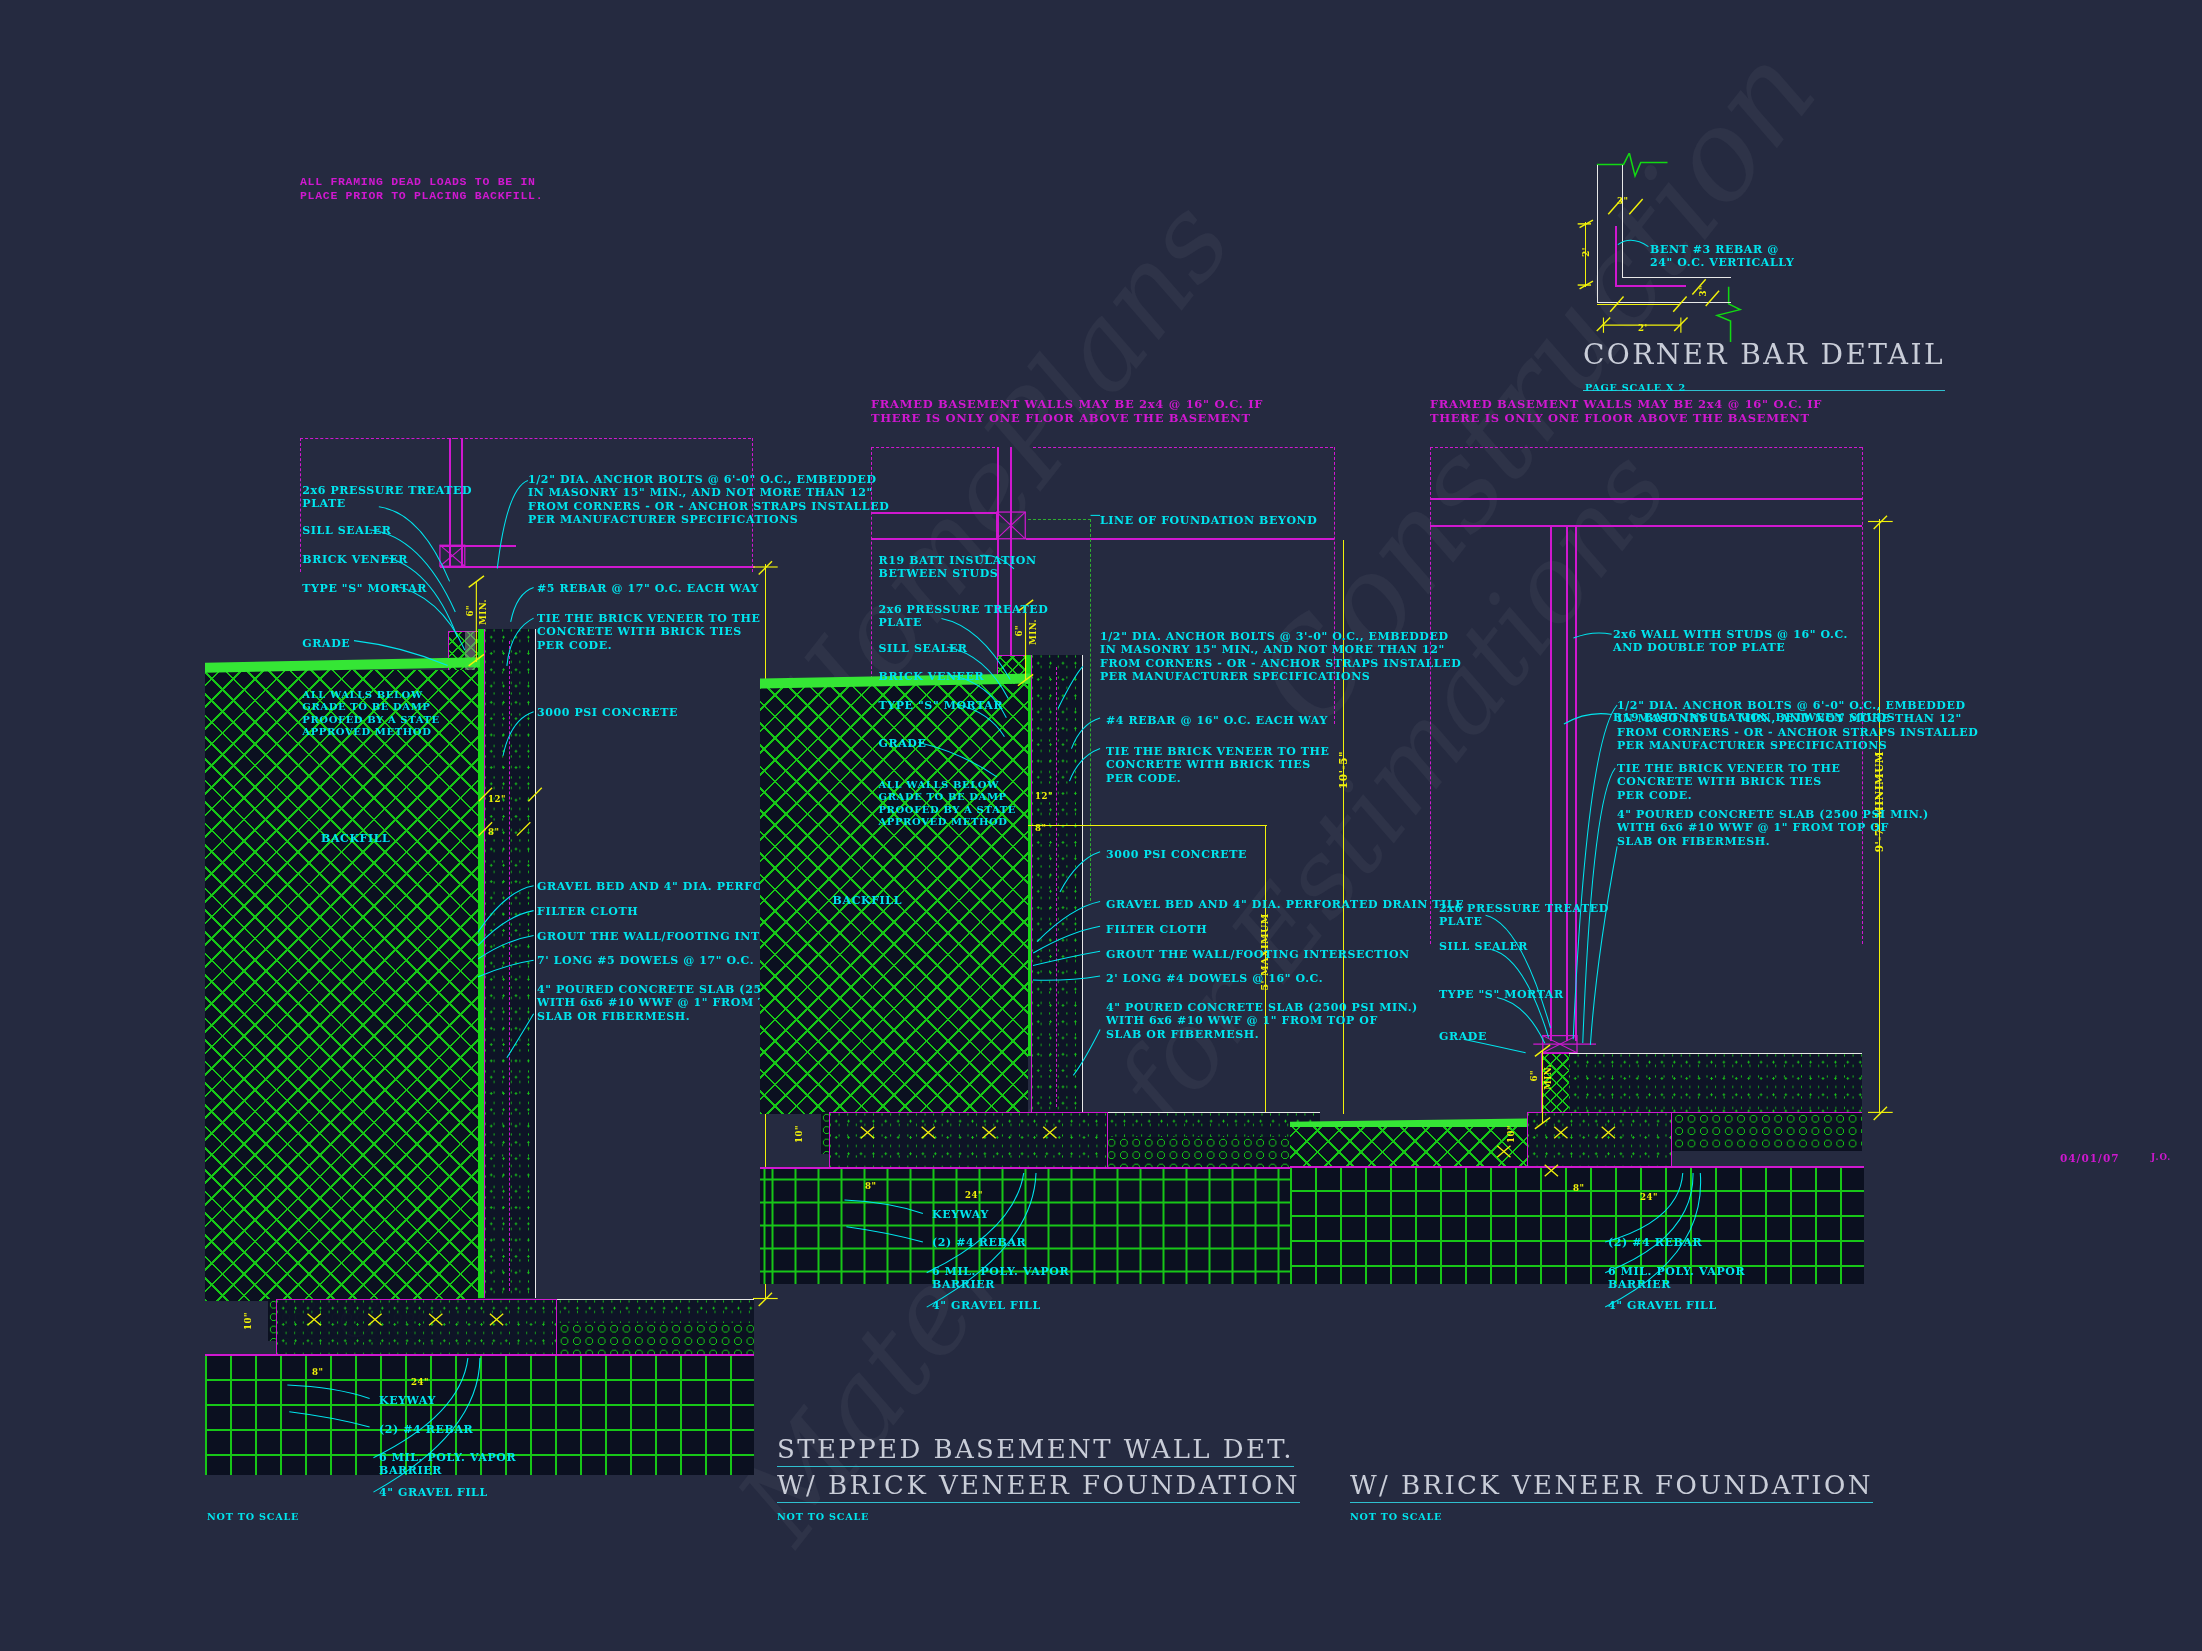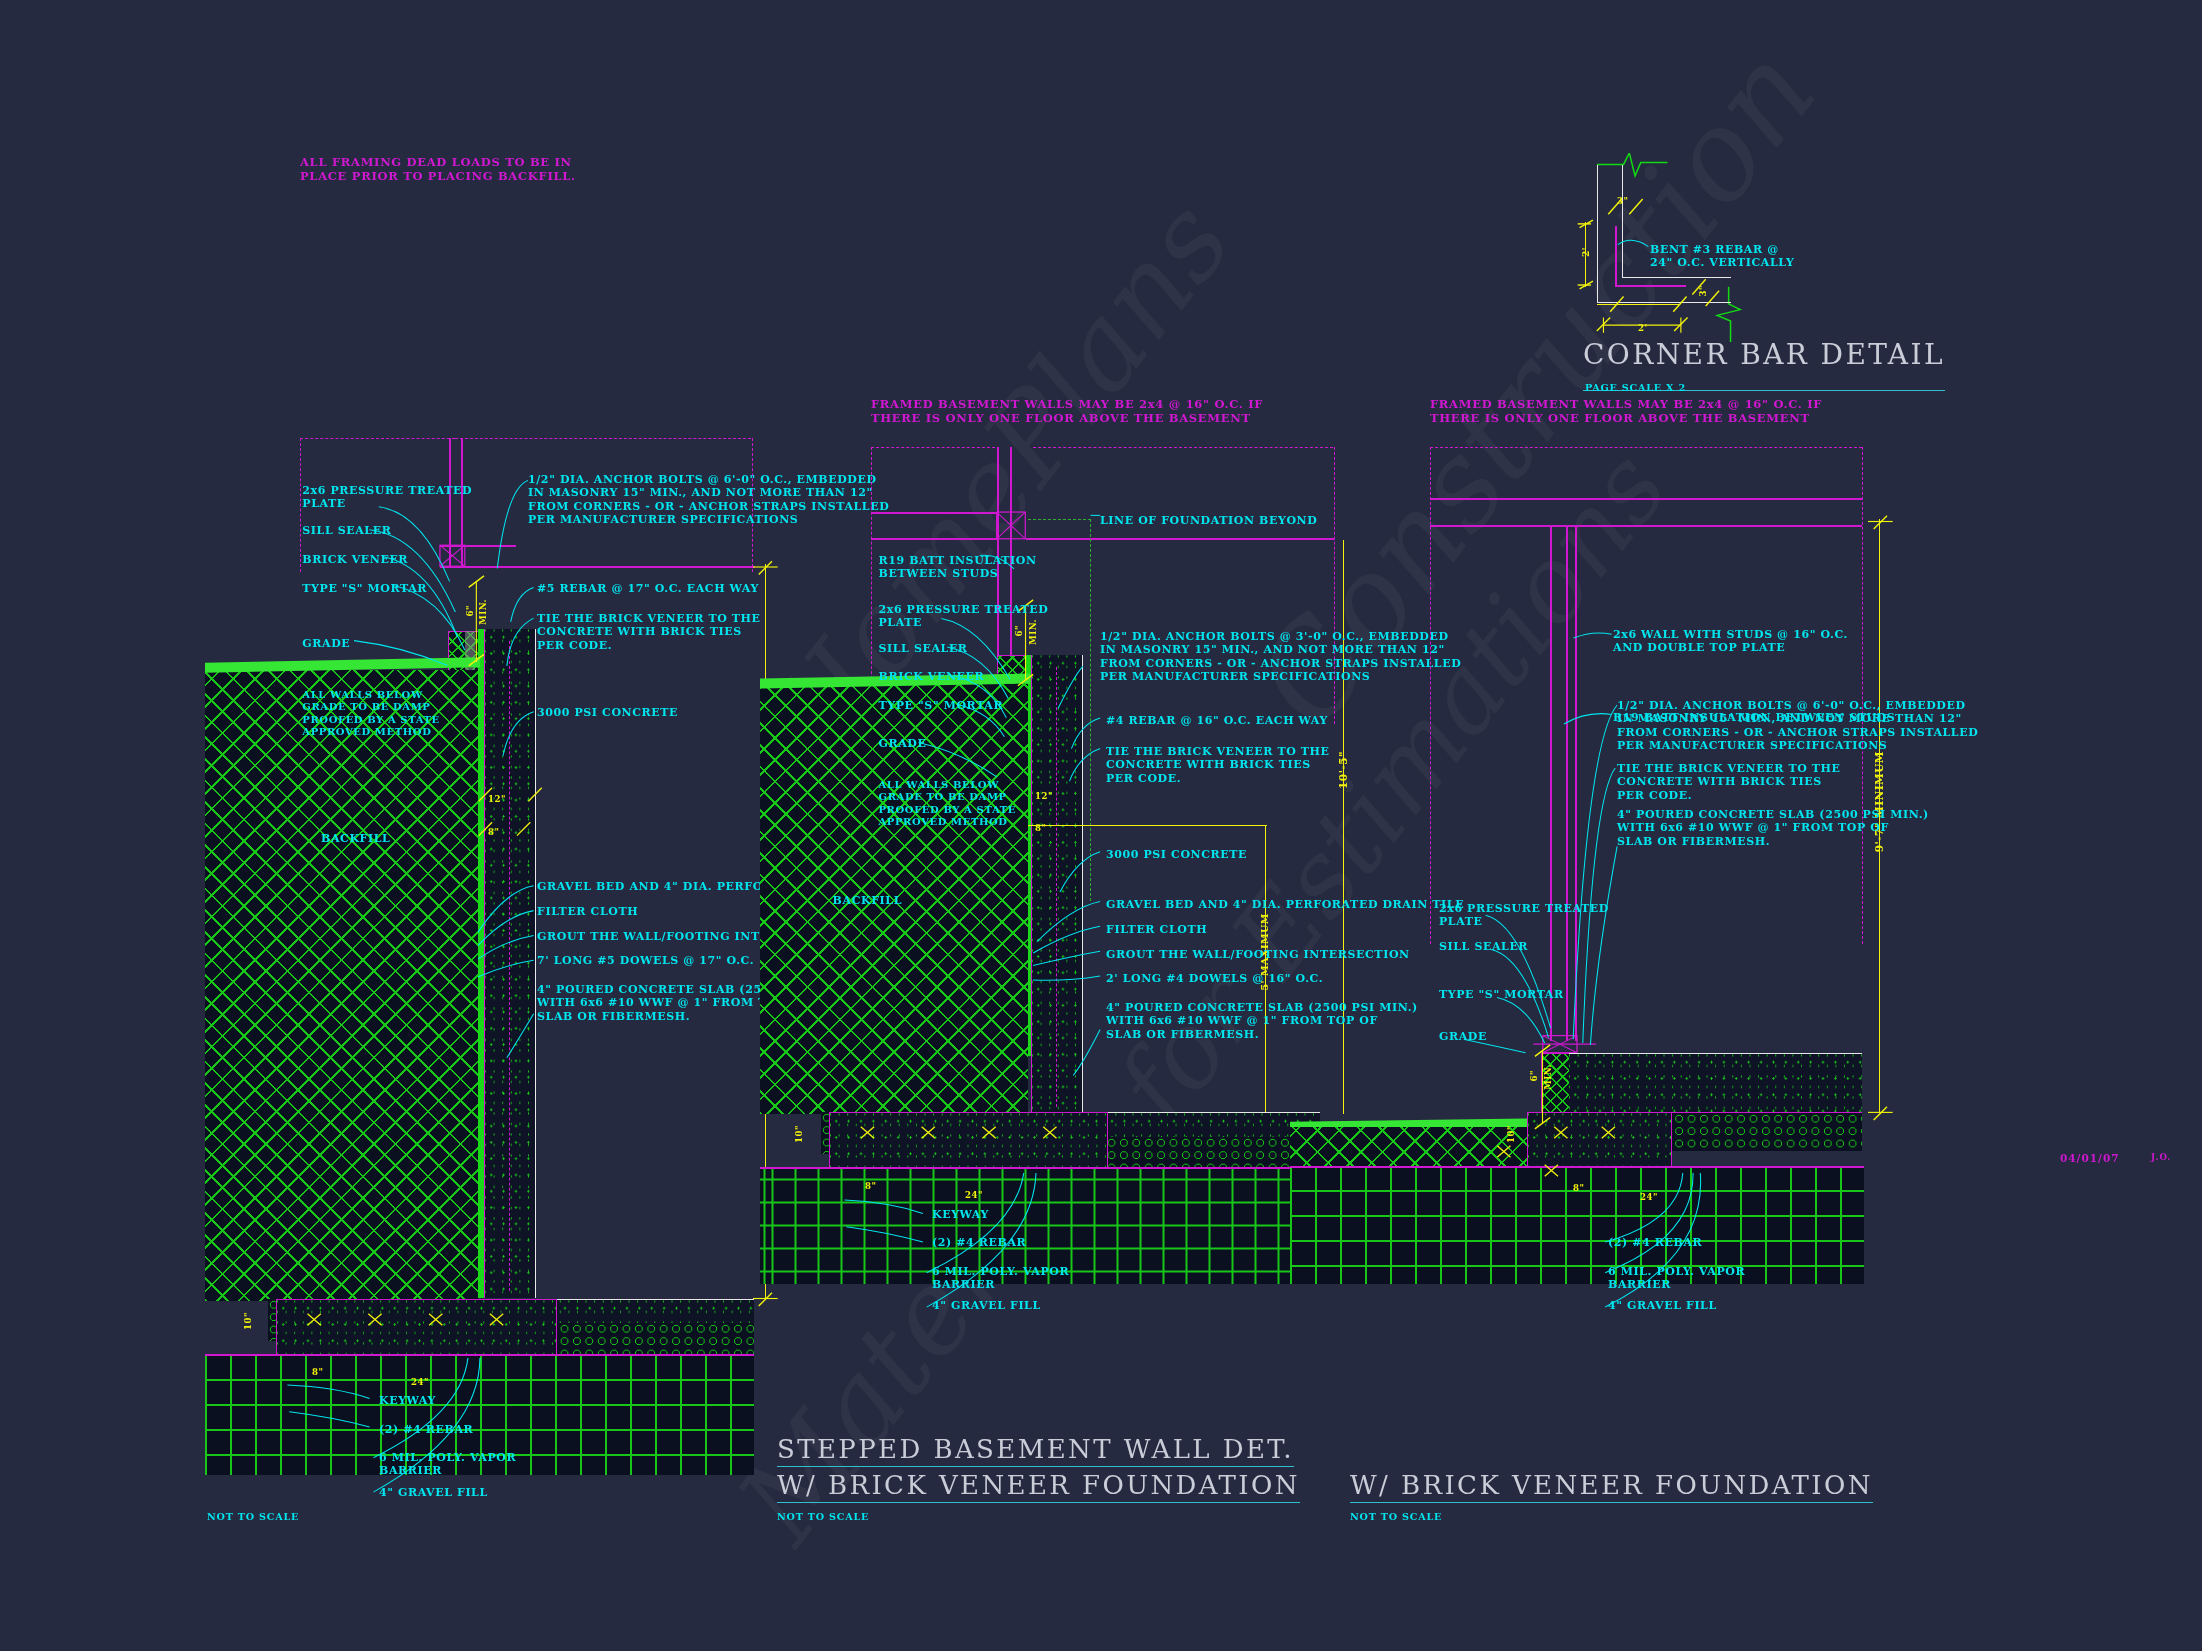--- a/index.html
+++ b/index.html
@@ -76,21 +76,21 @@
 </head>
 <body>
 
 <div class="sheet">
 
   <div class="wm" style="left:669px;top:411px;font-size:115px;transform:rotate(-52deg);">HomePlans</div>
   <div class="wm" style="left:1128px;top:315px;font-size:124px;transform:rotate(-52deg);">Construction</div>
   <div class="wm" style="left:985px;top:726px;font-size:105px;transform:rotate(-52deg);">for Estimations</div>
   <div class="wm" style="left:669px;top:1262px;font-size:115px;transform:rotate(-52deg);">Material</div>
 
-  <div class="abs magenta" style="left:300px;top:155px;">ALL FRAMING DEAD LOADS TO BE IN
+  <div class="abs magenta" style="left:300px;top:175px;font-family:Liberation Mono, monospace;">ALL FRAMING DEAD LOADS TO BE IN
 PLACE PRIOR TO PLACING BACKFILL.</div>
 
   <div class="abs datestamp" style="left:2060px;top:1152px;">04/01/07</div>
   <div class="abs datestamp" style="left:2151px;top:1152px;font-size:8.6px;">J.O.</div>
 
   <div class="abs" style="left:1549px;top:153px;width:344px;height:229px;">
 
     <svg width="344" height="191" style="position:absolute;left:0;top:0;" viewBox="0 0 360 200">
       <path d="M 50 12 L 78 12 L 84 0 L 90 24 L 96 10 L 124 10" stroke="#12d912" stroke-width="1.6" fill="none"></path>
       <path d="M 188 140 L 188 158 L 200 164 L 176 170 L 190 176 L 190 198" stroke="#12d912" stroke-width="1.6" fill="none"></path>

